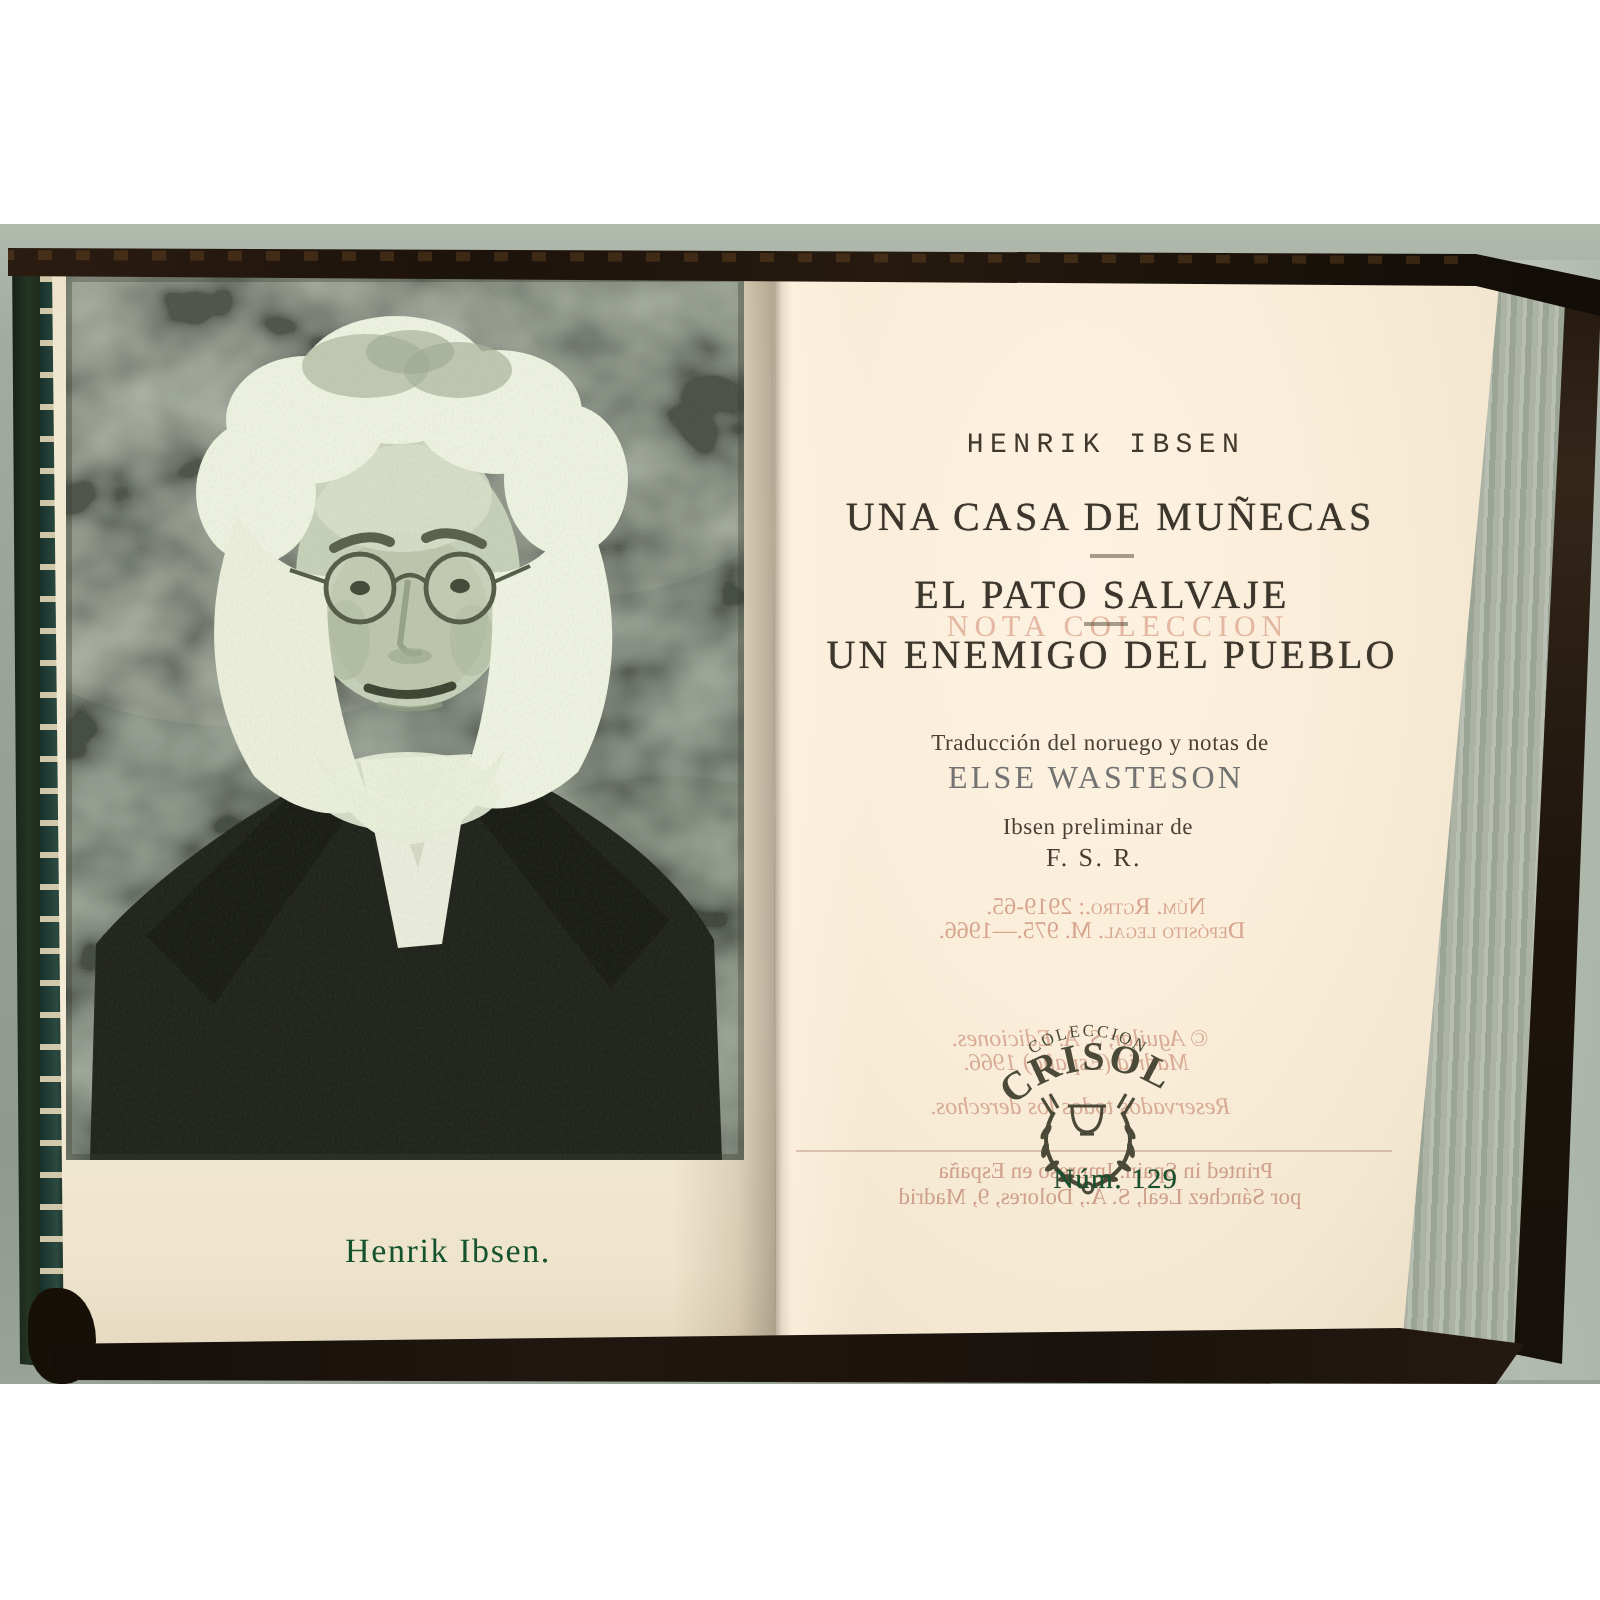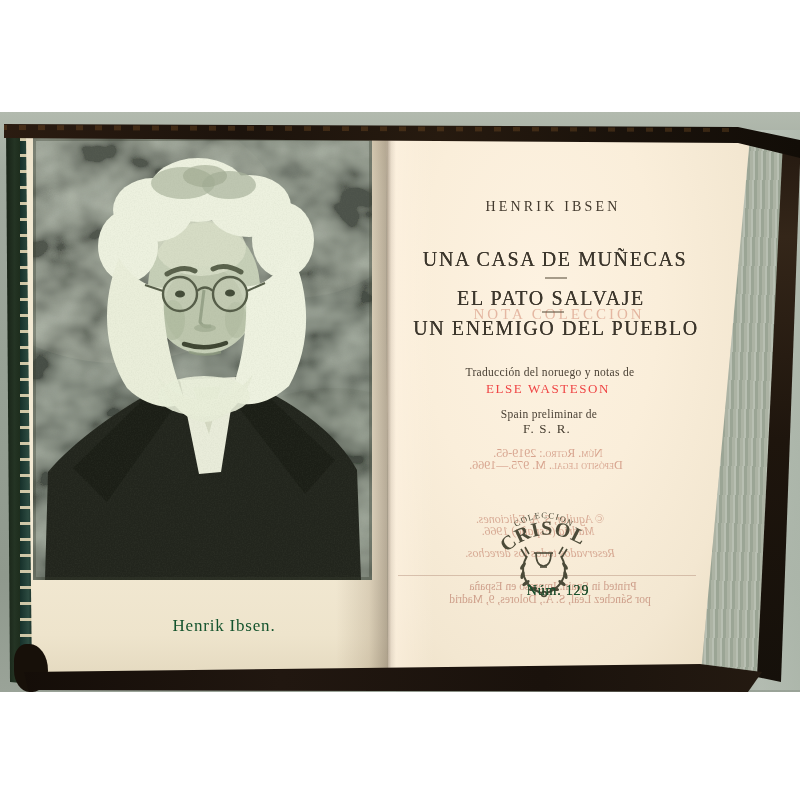--- a/index.html
+++ b/index.html
@@ -84,31 +84,31 @@
 
   
   .caption{
     left:224px;top:616px;transform:translateX(-50%);
     font-size:17px;letter-spacing:.8px;color:#14532d;white-space:nowrap;
   }
 
   
   .rp{white-space:nowrap;color:#3e382e;}
   .center{transform:translateX(-50%);}
-  .author{left:553px;top:199px;font-size:14px;letter-spacing:3.2px;color:#42392d;}
+  .author{left:553px;top:215px;font-size:14px;letter-spacing:3.2px;color:#42392d;font-family:Liberation Mono, monospace;}
   .title{font-size:20px;letter-spacing:1.6px;color:#3c362c;text-shadow:0 0 .4px #3c362c;}
   .t1{left:555px;top:248px;}
   .t2{left:551px;top:287px;}
   .t3{left:556px;top:317px;}
   .divider{height:2px;background:rgba(94,84,66,.55);transform:translateX(-50%);}
   .d1{left:556px;top:277px;width:22px;}
   .d2{left:553px;top:311px;width:22px;}
   .small-line{font-size:11.5px;color:#4a4135;letter-spacing:.3px;}
   .trans1{left:550px;top:366px;}
-  .translator{left:548px;top:381px;font-size:13px;letter-spacing:1.6px;color:#ef4444;}
+  .translator{left:548px;top:381px;font-size:16px;letter-spacing:1.6px;color:#737373;}
   .nota1{left:549px;top:408px;}
   .fsr{left:547px;top:421px;font-size:13px;letter-spacing:1.2px;color:#453c2f;text-align:center;}
   .num{left:558px;top:583px;font-size:14px;letter-spacing:.8px;color:#14532d;text-shadow:0 0 .4px #443b2d;}
 
   
   .ghost{white-space:nowrap;color:rgba(189,116,95,.55);}
   .mirror{transform:translateX(-50%) scaleX(-1);}
   .g-nota{left:559px;top:306px;font-size:15px;letter-spacing:3px;color:rgba(206,125,102,.50);}
   .g-reg{left:548px;top:446px;font-size:12px;font-variant:small-caps;color:rgba(193,118,96,.62);}
   .g-dep{left:546px;top:458px;font-size:12px;font-variant:small-caps;color:rgba(193,118,96,.62);}
@@ -212,21 +212,21 @@
 <div class="abs rp center g-nota ghost">NOTA COLECCION</div>
 
 <div class="abs rp center title t1">UNA CASA DE MUÑECAS</div>
 <div class="abs divider d1"></div>
 <div class="abs rp center title t2">EL PATO SALVAJE</div>
 <div class="abs divider d2"></div>
 <div class="abs rp center title t3">UN ENEMIGO DEL PUEBLO</div>
 
 <div class="abs rp center small-line trans1">Traducción del noruego y notas de</div>
 <div class="abs rp center translator">ELSE WASTESON</div>
-<div class="abs rp center small-line nota1">Spain preliminar de</div>
+<div class="abs rp center small-line nota1">Ibsen preliminar de</div>
 <div class="abs rp center fsr">F. S. R.</div>
 
 <div class="abs ghost mirror g-reg">Núm. Rgtro.: 2919-65.</div>
 <div class="abs ghost mirror g-dep">Depósito legal. M. 975.—1966.</div>
 <div class="abs ghost mirror g-c1">© Aguilar, S. A. Ediciones.</div>
 <div class="abs ghost mirror g-c2">Madrid (España) 1966.</div>
 <div class="abs ghost mirror g-rights">Reservados todos los derechos.</div>
 <div class="abs ghost mirror g-p1">Printed in Spain. Impreso en España</div>
 <div class="abs ghost mirror g-p2">por Sánchez Leal, S. A., Dolores, 9, Madrid</div>
 <div class="abs ghost-rule"></div>

